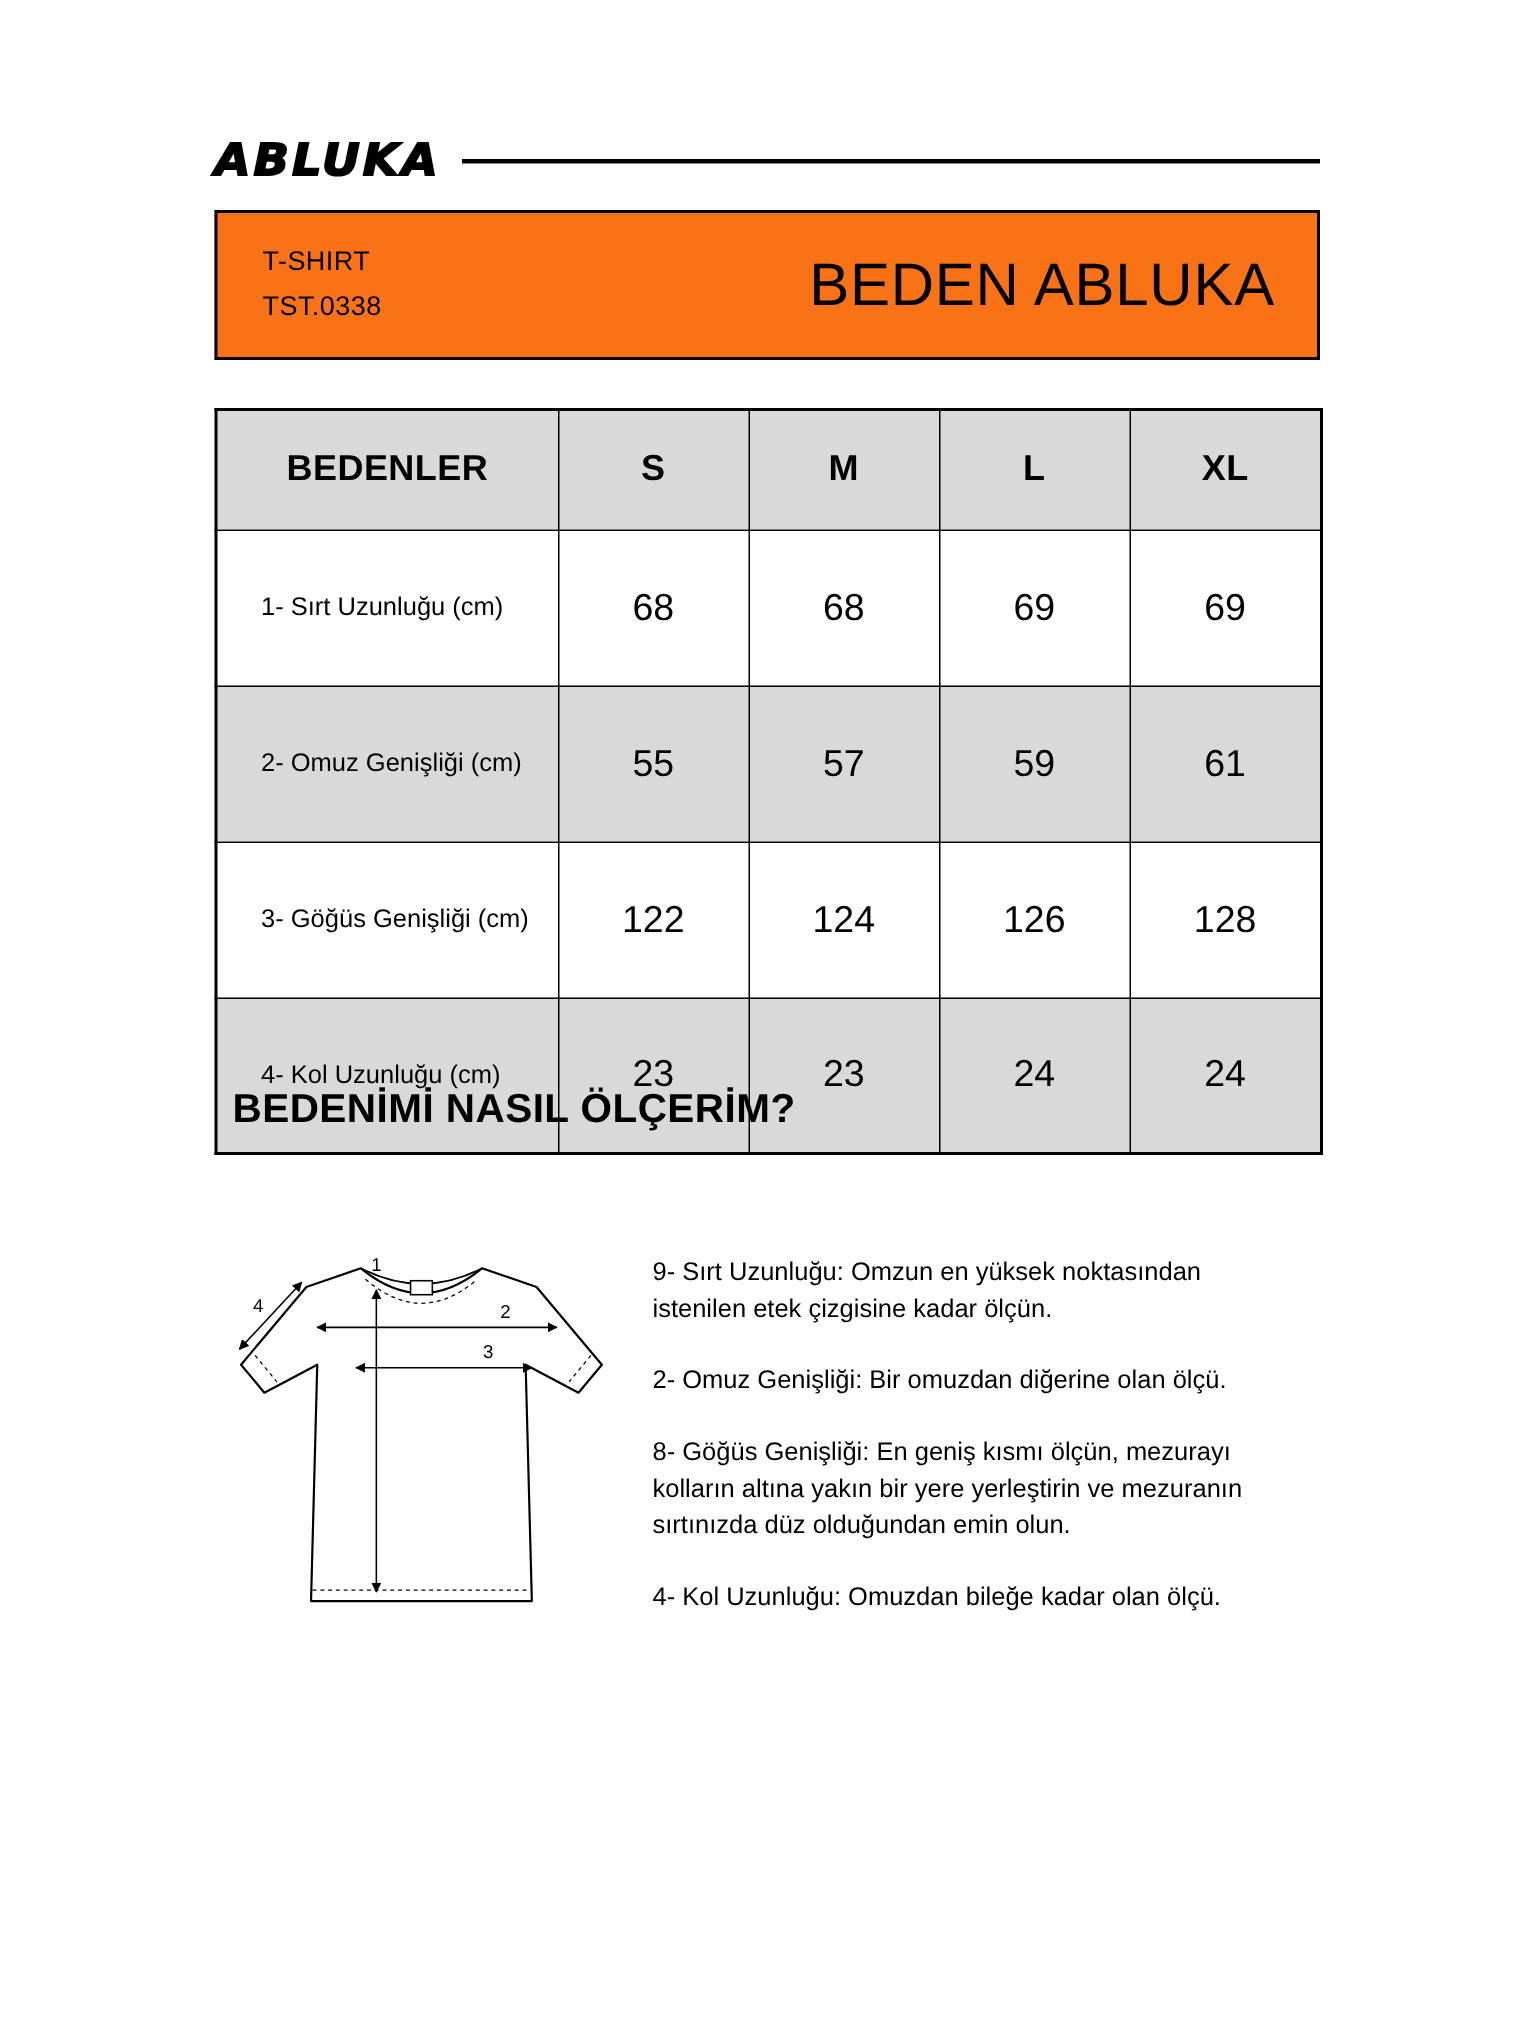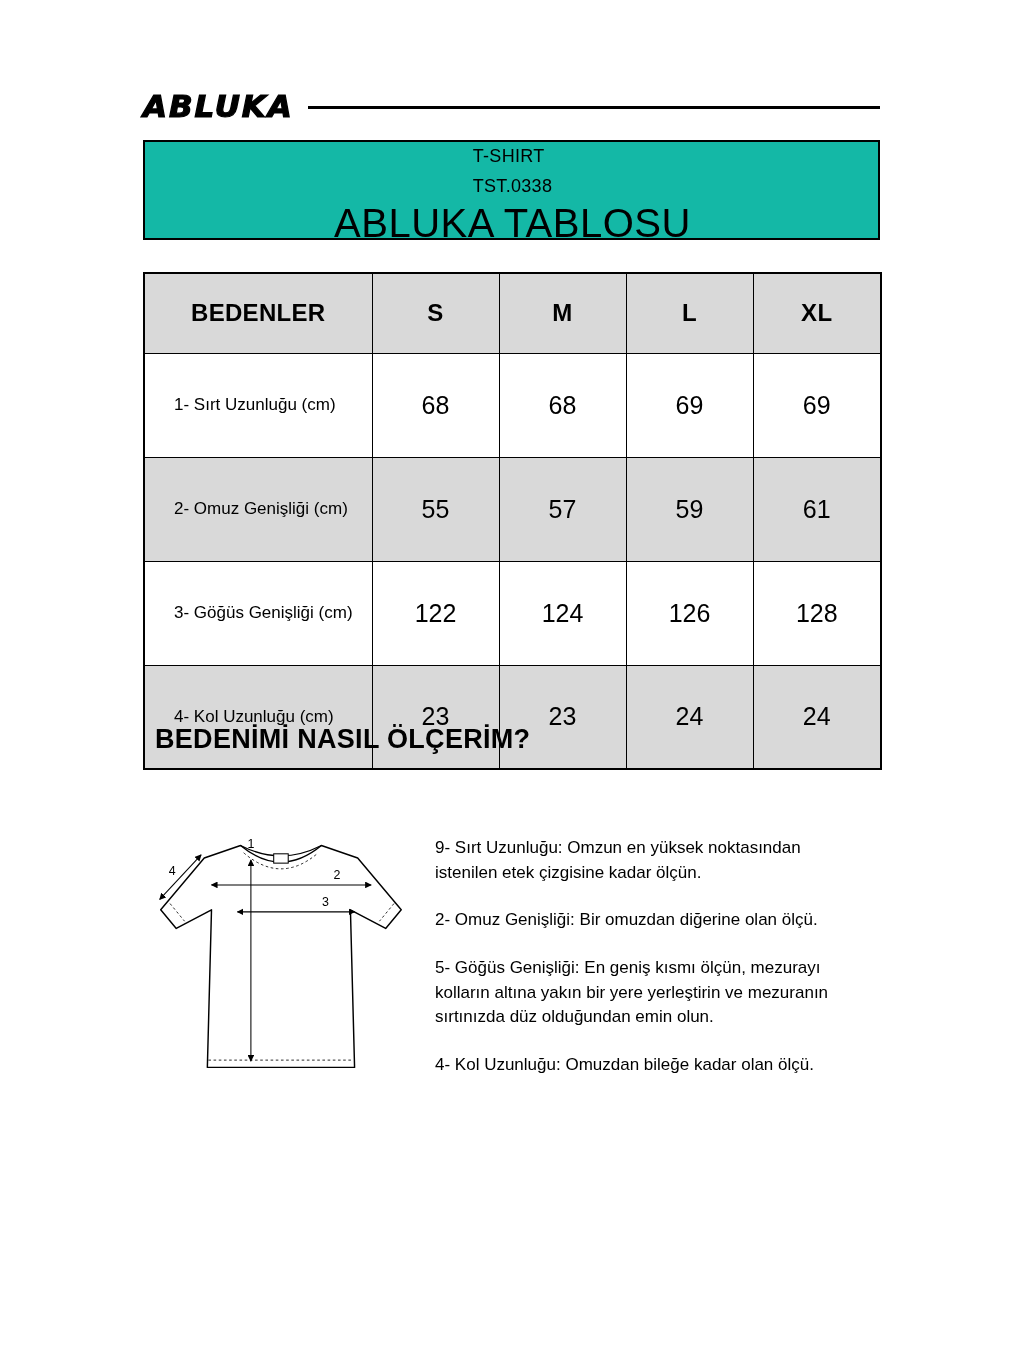--- a/index.html
+++ b/index.html
@@ -18,24 +18,23 @@
     font-size:31px; font-weight:bold; font-style:italic;
     letter-spacing:2px; white-space:nowrap;
     -webkit-text-stroke:1.3px #000;
     transform:scaleY(0.95);
   }
   .brand-line { flex:1; height:3px; background:#000; }
 
   
   .title-box {
     position:absolute; left:143px; top:140px; width:737px; height:100px;
-    border:2px solid #000; background:#14b8a6;
+    border:2px solid #000; background:#f97316;
     display:flex; align-items:center; justify-content:space-between;
     padding:0 28px 0 30px;
-    flex-direction:column;
   }
   .product-info { font-size:18px; line-height:1.65; letter-spacing:0.3px; }
   .page-title { font-size:40px; font-weight:500; letter-spacing:0.5px; white-space:nowrap; }
 
   
   .size-table {
     position:absolute; left:143px; top:272px; width:737px;
     border-collapse:collapse; table-layout:fixed;
     border:2px solid #000;
   }
@@ -67,21 +66,21 @@
   <div class="brand-row">
     <div class="logo">ABLUKA</div>
     <div class="brand-line"></div>
   </div>
 
   <div class="title-box">
     <div class="product-info">
       <div>T-SHIRT</div>
       <div>TST.0338</div>
     </div>
-    <div class="page-title">ABLUKA TABLOSU</div>
+    <div class="page-title">BEDEN ABLUKA</div>
   </div>
 
   <table class="size-table">
     <colgroup>
       <col style="width:228px">
         <col style="width:127px">
         <col style="width:127px">
         <col style="width:127px">
         <col style="width:128px">
     </colgroup>
@@ -157,17 +156,17 @@
       <text x="100" y="16" font-size="12" fill="#000" text-anchor="middle">1</text>
       <text x="183" y="46" font-size="12" fill="#000" text-anchor="middle">2</text>
       <text x="172" y="72" font-size="12" fill="#000" text-anchor="middle">3</text>
       <text x="24" y="42" font-size="12" fill="#000" text-anchor="middle">4</text>
     </svg>
   </div>
 
   <div class="instructions">
     <p>9- Sırt Uzunluğu: Omzun en yüksek noktasından istenilen etek çizgisine kadar ölçün.</p>
     <p>2- Omuz Genişliği: Bir omuzdan diğerine olan ölçü.</p>
-    <p>5- Göğüs Genişliği: En geniş kısmı ölçün, mezurayı kolların altına yakın bir yere yerleştirin ve mezuranın sırtınızda düz olduğundan emin olun.</p>
+    <p>8- Göğüs Genişliği: En geniş kısmı ölçün, mezurayı kolların altına yakın bir yere yerleştirin ve mezuranın sırtınızda düz olduğundan emin olun.</p>
     <p>4- Kol Uzunluğu: Omuzdan bileğe kadar olan ölçü.</p>
   </div>
 
 </div>
 
 </body></html>

